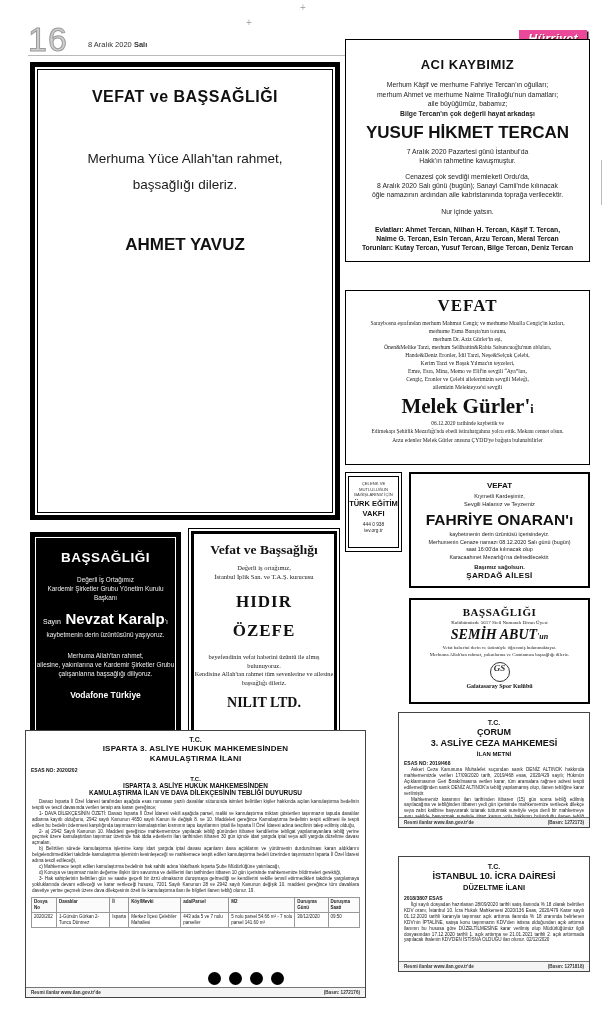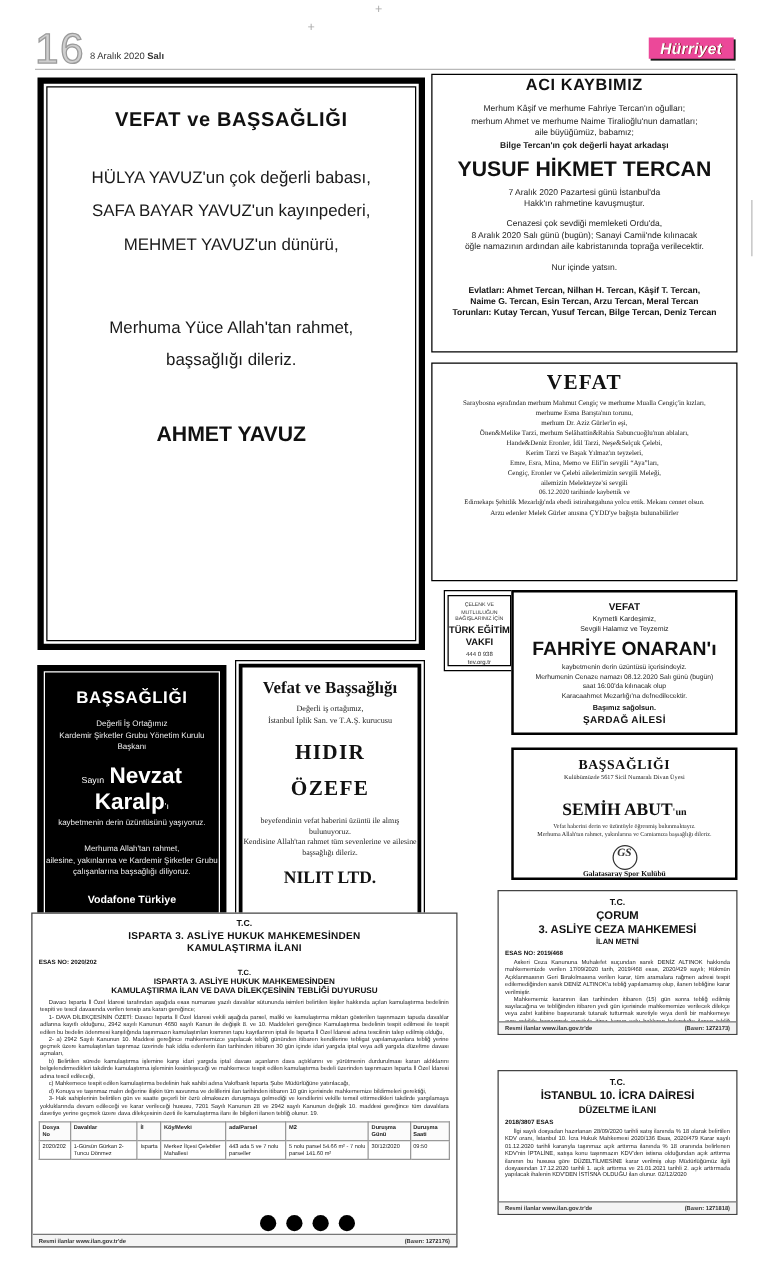--- a/index.html
+++ b/index.html
@@ -11,58 +11,58 @@
   }
   .abs { position:absolute; }
   .c { text-align:center; }
   .b { font-weight:bold; }
   .ser { font-family:"Liberation Serif", serif; }
   .box { overflow:hidden; background:#fff; }
 
   
   .pagenum { left:28px; top:24px; font-size:34px; font-weight:200; color:#cfcfcf;
              -webkit-text-stroke:1px #9a9a9a; letter-spacing:1px; line-height:30px;}
-  .dateline { left:72px; top:40px; font-size:7.5px; color:#333; }
+  .dateline { left:88px; top:40px; font-size:7.5px; color:#333; }
   .brandbox { left:519px; top:30px; width:68px; height:17px; background:#ec4899;
               box-shadow:1.5px 1.5px 0 #1a1a1a; display:flex; align-items:center; justify-content:center; }
   .brandtext { color:#fff; font-weight:bold; font-style:italic; font-size:12.5px; letter-spacing:.2px;
                text-shadow:0.5px 0.5px 0 #600; }
   .hdr-rule { left:28px; top:55px; width:560px; height:1px; background:#b9b9b9; }
   .cropmark { color:#aaa; font-size:10px; }
 
   
   .acarbay { left:30px; top:62px; width:310px; height:458px; border:5px solid #000; }
   .acarbay-inner { border:1px solid #000; margin:2px; height:calc(100% - 4px); padding-top:18px; }
   .acarbay-title { font-size:16px; letter-spacing:.5px; }
   .acarbay-line { font-size:13.5px; line-height:27px; color:#1a1a1a; }
   .acarbay-name { font-size:30px; line-height:40px; letter-spacing:1px; }
   .acarbay-suffix { font-size:15px; }
   .acarbay-body { font-size:13.5px; line-height:26px; color:#1a1a1a; }
   .acarbay-signer { font-size:17px; line-height:25px; }
 
   
-  .tercan { left:345px; top:59px; width:245px; height:223px; border:1.5px solid #000; padding-top:0; }
+  .tercan { left:345px; top:39px; width:245px; height:223px; border:1.5px solid #000; padding-top:17px; }
   .tercan-title { font-size:13px; letter-spacing:.5px; }
   .tercan-line { font-size:6.8px; line-height:9.5px; color:#222; }
   .tercan-name { font-size:17px; margin:5px 0 4px; }
   .tercan-p { font-size:6.8px; line-height:9px; color:#222; }
   .tercan-fam { font-size:6.8px; line-height:9px; }
 
   
   .gurler { left:345px; top:290px; width:245px; height:175px; border:1px solid #000; padding-top:5px; }
   .gurler-title { font-size:17px; letter-spacing:1px; }
   .gurler-line { font-size:5.6px; line-height:8px; color:#222; }
   .gurler-name { font-size:21px; margin:3px 0 1px; }
   .gurler-suffix { font-size:12px; }
   .gurler-after { font-size:5.4px; line-height:7.5px; color:#222; }
   .gurler-signer { font-size:12px; margin-top:3px; }
   .gurler-note { font-size:5.6px; margin-top:2px; color:#222; }
 
   
-  .tev { left:355px; top:472px; width:57px; height:65px; border:1px solid #000; padding:3px 2px; }
+  .tev { left:345px; top:472px; width:57px; height:80px; border:1px solid #000; padding:3px 2px; }
   .tev-inner { border:1px solid #000; height:100%; padding-top:4px; }
   .tev-tiny { font-size:4.2px; line-height:5.5px; color:#333; }
   .tev-name { font-size:7.5px; line-height:8.5px; margin-top:2px; }
   .tev-contact { font-size:4.8px; line-height:6.5px; margin-top:3px; color:#222; }
 
   
   .onaran { left:409px; top:472px; width:181px; height:116px; border:2px solid #000; padding-top:7px; }
   .onaran-title { font-size:8px; }
   .onaran-sub { font-size:5.6px; line-height:7.5px; color:#222; }
   .onaran-name { font-size:15.5px; margin:3px 0 2px; }
@@ -70,37 +70,37 @@
   .onaran-closing { font-size:5.8px; margin-top:3px; }
   .onaran-signer { font-size:8px; margin-top:1px; letter-spacing:.3px; }
 
   
   .vodafone { left:30px; top:532px; width:151px; height:206px; background:#000; border:2px solid #000; }
   .vodafone-inner { border:1px solid #fff; margin:3px; height:calc(100% - 6px); color:#fff; padding-top:12px; }
   .vf-title { font-size:13.5px; letter-spacing:.5px; }
   .vf-line { font-size:6.4px; line-height:9px; color:#eee; }
   .vf-name-row { margin:8px 0 2px; }
   .vf-sayin { font-size:7px; }
-  .vf-name { font-size:18px; font-weight:bold;margin-top:20px; }
+  .vf-name { font-size:15px; font-weight:bold;margin-top:20px; }
   .vf-signer { font-size:8.5px; margin-top:12px; }
 
   
   .ozefe { left:188px; top:528px; width:152px; height:210px; border:1px solid #000; padding:2px; }
   .ozefe-inner { border:3px solid #000; height:100%; padding-top:8px; }
   .oz-title { font-size:13.5px; }
   .oz-sub { font-size:6.5px; line-height:9px; color:#222; margin-top:5px; }
   .oz-name { font-size:17px; line-height:29px; margin-top:6px; letter-spacing:1px; }
   .oz-body { font-size:6.3px; line-height:8.5px; color:#222; margin-top:8px; }
   .oz-signer { font-size:14px; margin-top:8px; }
 
   
   .abut { left:409px; top:598px; width:181px; height:106px; border:2px solid #000; padding-top:6px; }
   .abut-title { font-size:11px; letter-spacing:.5px; }
   .abut-sub { font-size:5px; color:#222; margin-top:2px; }
-  .abut-name { font-size:14px; margin-top:16px; }
+  .abut-name { font-size:14px; margin-top:2px;font-style:italic; }
   .abut-suffix { font-size:8px; }
   .abut-body { font-size:4.8px; line-height:6.5px; color:#222; margin-top:2px; }
   .gs-circle { width:20px; height:20px; border:1.5px solid #333; border-radius:50%;
                margin:4px auto 1px; display:flex; align-items:flex-start; justify-content:center; }
   .gs-mono { font-family:"Liberation Serif", serif; font-size:9px; font-weight:bold; font-style:italic; color:#333; }
   .abut-signer { font-size:6px; }
 
   
   .legalbox { border:1px solid #444; }
   .legal-h1 { font-size:7px; line-height:9px; }
@@ -144,25 +144,20 @@
   <span class="b">Salı</span>
 </div>
 <div class="abs brandbox">
   <span class="brandtext">Hürriyet</span>
 </div>
 <div class="abs hdr-rule"></div>
 
 <div class="abs box acarbay">
   <div class="acarbay-inner c">
     <div class="b acarbay-title">VEFAT ve BAŞSAĞLIĞI</div>
-    <div style="margin-top:22px;">
-      <div class="acarbay-line">HÜLYA YAVUZ'un çok değerli babası,</div>
-      <div class="acarbay-line">SAFA BAYAR YAVUZ'un kayınpederi,</div>
-      <div class="acarbay-line">MEHMET YAVUZ'un dünürü,</div>
-    </div>
     <div style="margin-top:40px;">
       <div class="acarbay-body">Merhuma Yüce Allah'tan rahmet,</div>
       <div class="acarbay-body">başsağlığı dileriz.</div>
     </div>
     <div style="margin-top:34px;">
       <div class="b acarbay-signer">AHMET YAVUZ</div>
 
     </div>
   </div>
 </div>
@@ -198,20 +193,23 @@
   <div style="margin-top:3px;">
     <div class="gurler-line">Saraybosna eşrafından merhum Mahmut Cengiç ve merhume Mualla Cengiç'in kızları,</div>
     <div class="gurler-line">merhume Esma Barışta'nın torunu,</div>
     <div class="gurler-line">merhum Dr. Aziz Gürler'in eşi,</div>
     <div class="gurler-line">Önen&amp;Melike Tarzi, merhum Selâhattin&amp;Rabia Sabuncuoğlu'nun ablaları,</div>
     <div class="gurler-line">Hande&amp;Deniz Eronler, İdil Tarzi, Neşe&amp;Selçuk Çelebi,</div>
     <div class="gurler-line">Kerim Tarzi ve Başak Yılmaz'ın teyzeleri,</div>
     <div class="gurler-line">Emre, Esra, Mina, Memo ve Elif'in sevgili “Aya”ları,</div>
     <div class="gurler-line">Cengiç, Eronler ve Çelebi ailelerimizin sevgili Meleği,</div>
     <div class="gurler-line">ailemizin Melekteyze'si sevgili</div>
+  </div>
+  <div class="b gurler-name">
+    <span>Melek Gürler'</span><span class="gurler-suffix">i</span>
   </div>
   <div class="gurler-after">06.12.2020 tarihinde kaybettik ve</div>
   <div class="gurler-after">Edirnekapı Şehitlik Mezarlığı'nda ebedi istirahatgahına yolcu ettik. Mekanı cennet olsun.</div>
   <div class="gurler-note">Arzu edenler Melek Gürler anısına ÇYDD'ye bağışta bulunabilirler</div>
 </div>
 
 <div class="abs box tev c">
   <div class="tev-inner">
     <div class="tev-tiny">ÇELENK VE MUTLULUĞUN</div>
     <div class="tev-tiny">BAĞIŞLARINIZ İÇİN</div>

